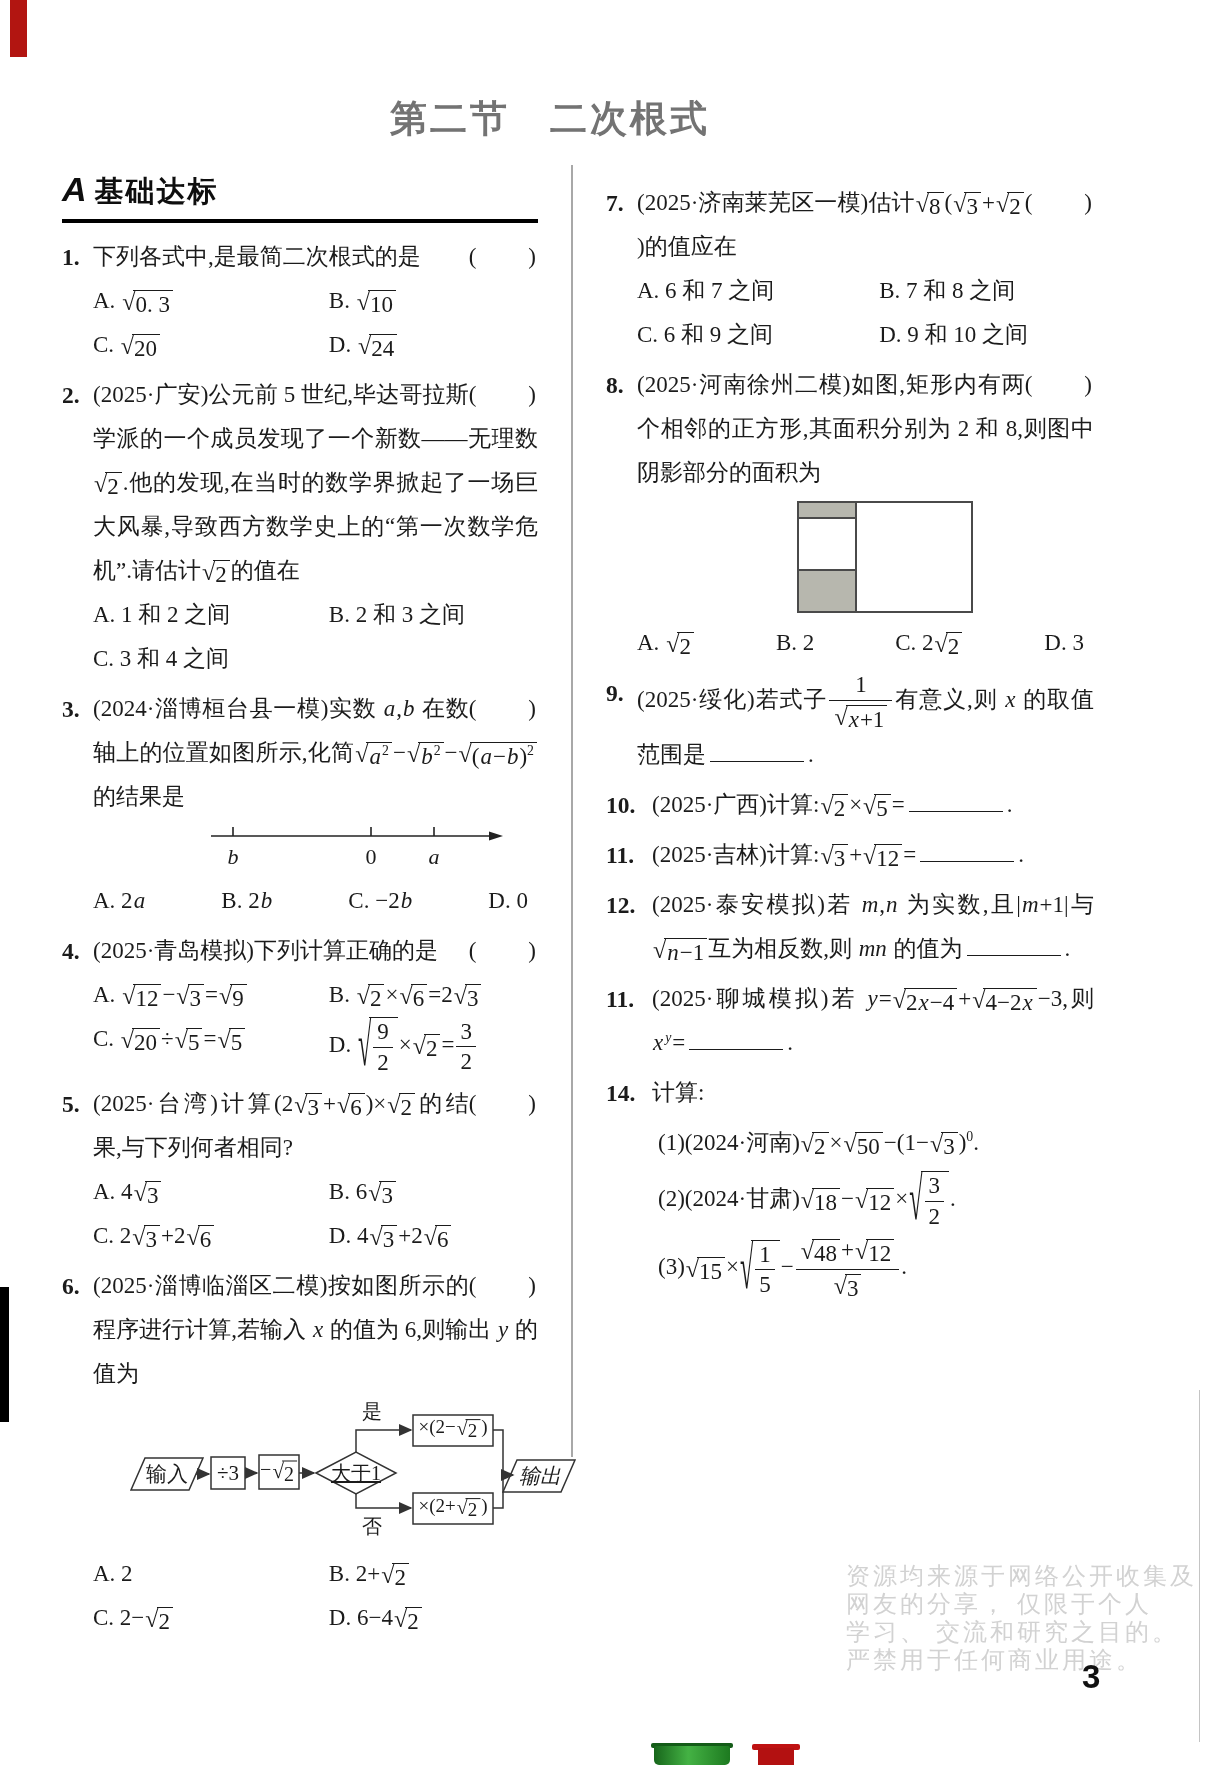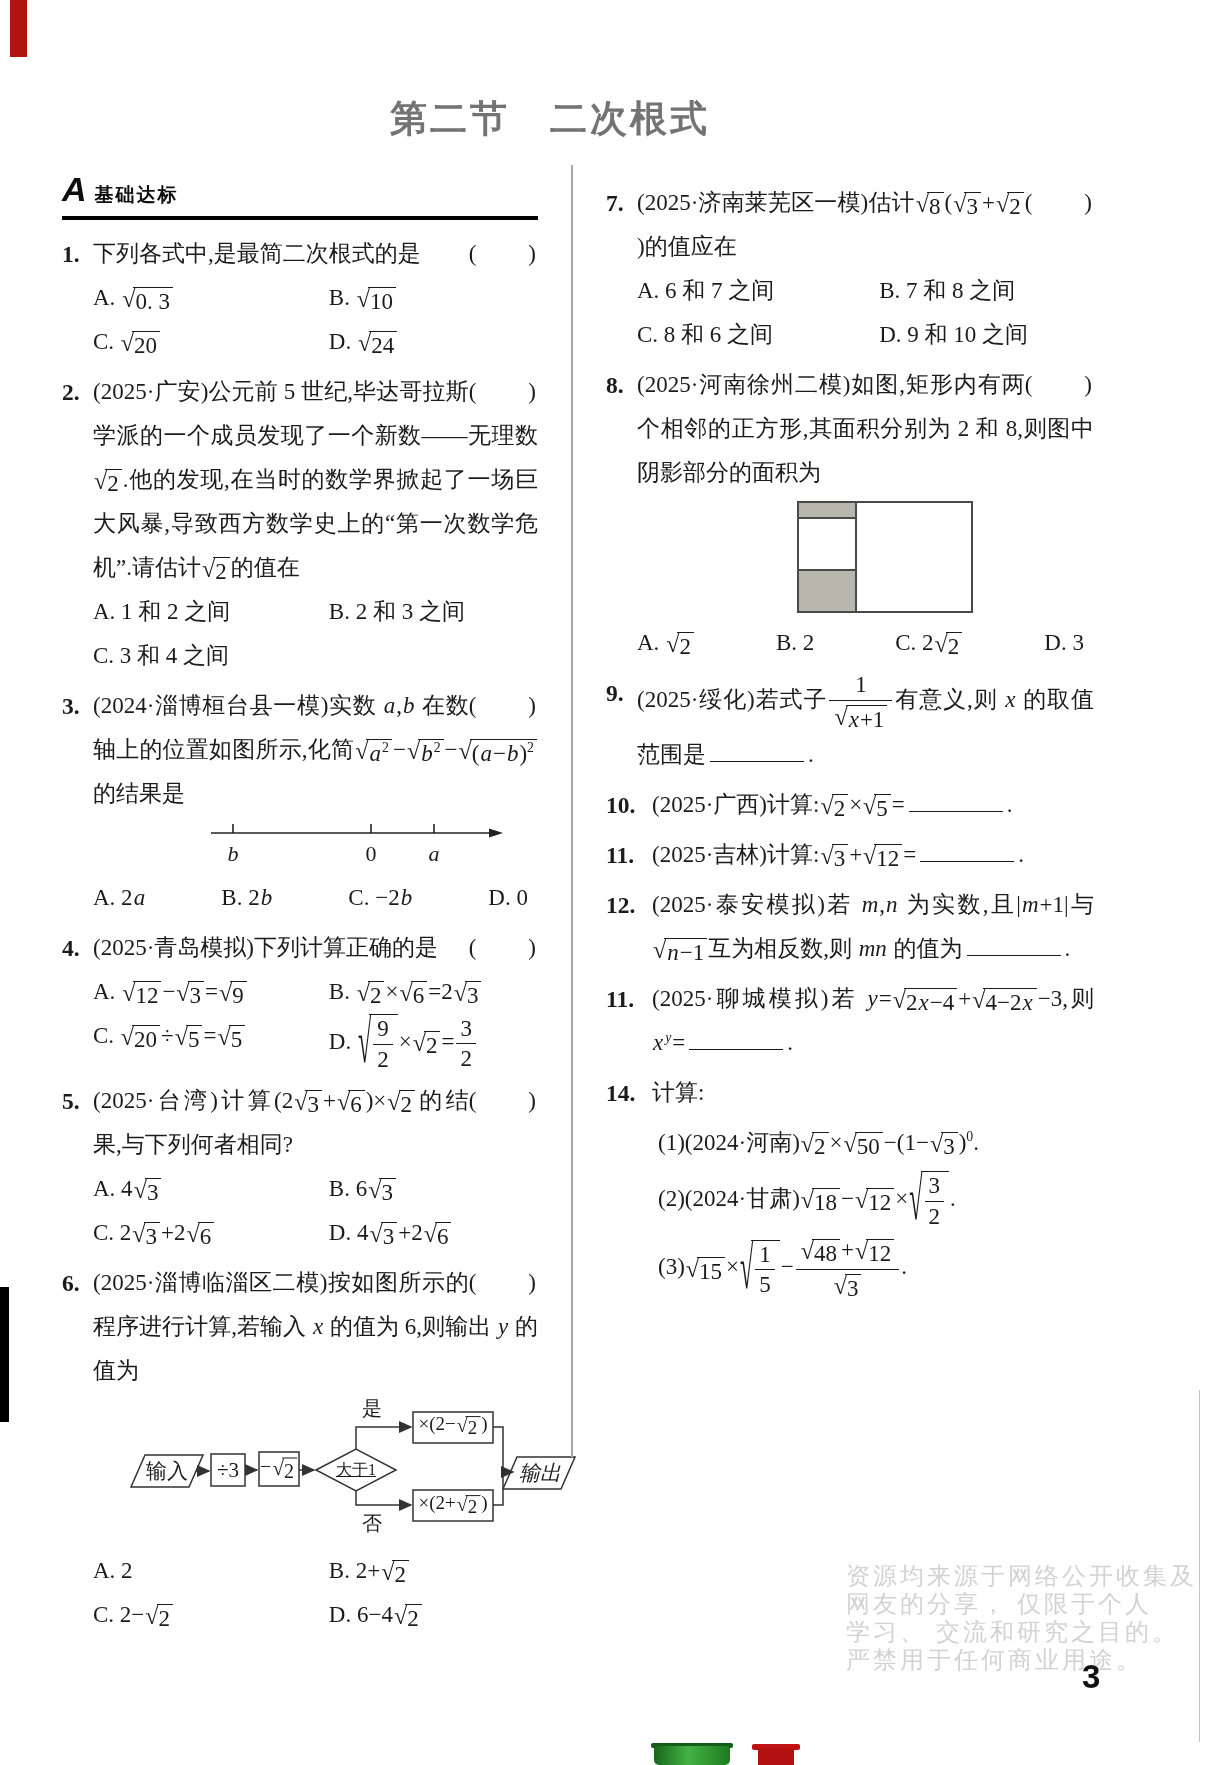--- a/index.html
+++ b/index.html
@@ -5,21 +5,21 @@
   html,body{margin:0;padding:0;background:#e8e8e8;}
   .page{position:relative;width:1206px;height:1765px;background:#ffffff;margin:0 auto;
         font-family:"Liberation Serif",serif;color:#1b1b1b;overflow:hidden;}
 
   
   .title{position:absolute;top:94px;left:0;width:1100px;text-align:center;
          font-family:"Liberation Sans",sans-serif;font-weight:bold;font-size:37px;letter-spacing:3px;color:#737373;}
   .sec{display:flex;align-items:baseline;border-bottom:4px solid #000;padding-bottom:7px;margin-bottom:12px;
        font-family:"Liberation Sans",sans-serif;font-weight:bold;color:#0e0e0e;}
   .sec .letter{font-size:34px;font-style:italic;margin-right:8px;}
-  .sec .stitle{font-size:19px;letter-spacing:2px;}
+  .sec .stitle{font-size:29px;letter-spacing:2px;}
 
   
   .col-left{position:absolute;left:62px;top:170px;width:476px;}
   .col-right{position:absolute;left:606px;top:181px;width:488px;}
   .divider{position:absolute;left:571px;top:165px;width:2px;height:1292px;background:#a8a8a8;}
 
   
   .prob{position:relative;margin-bottom:6px;}
   .pnum{position:absolute;left:0;top:0;font-weight:bold;font-size:23.5px;line-height:44px;}
   .pbody{padding-left:31px;}
@@ -284,21 +284,21 @@
                   <path d="M374,106 H384 V75"></path>
                   <path d="M384,73 H394" marker-end="url(#arr)"></path>
                 </g>
               </svg>
               <span class="node" style="left: 48px; top: 72px; font-size: 21px;">输入</span>
               <span class="node" style="left: 109px; top: 71px; font-size: 21px;">÷3</span>
               <span class="node" style="left: 160px; top: 70px; font-size: 20px;">−<span class="sqrt">
                   <span class="rad">√</span>
                   <span class="vinc">2</span>
                 </span></span>
-              <span class="node" style="left: 237px; top: 71px; font-size: 16px; text-decoration: underline;">大于1</span>
+              <span class="node" style="left: 237px; top: 71px; font-size: 20px; text-decoration: underline;">大于1</span>
               <span class="node" style="left: 253px; top: 9px; font-size: 20px;">是</span>
               <span class="node" style="left: 253px; top: 124px; font-size: 20px;">否</span>
               <span class="node" style="left: 334px; top: 28px; font-size: 19px;">×(2−<span class="sqrt">
                   <span class="rad">√</span>
                   <span class="vinc">2</span>
                 </span>)</span>
               <span class="node" style="left: 334px; top: 107px; font-size: 19px;">×(2+<span class="sqrt">
                   <span class="rad">√</span>
                   <span class="vinc">2</span>
                 </span>)</span>
@@ -339,21 +339,21 @@
                 <span class="vinc">3</span>
               </span>+<span class="sqrt">
                 <span class="rad">√</span>
                 <span class="vinc">2</span>
               </span>)的值应在</div>
             <div class="optrow">
               <span class="o1">A. 6 和 7 之间</span>
               <span class="o2">B. 7 和 8 之间</span>
             </div>
             <div class="optrow">
-              <span class="o1">C. 8 和 6 之间</span>
+              <span class="o1">C. 6 和 9 之间</span>
               <span class="o2">D. 9 和 10 之间</span>
             </div>
           </div>
         </div>
         <div class="prob">
           <span class="pnum">8.</span>
           <div class="pbody">
             <div class="stem"><span class="paren">(　　)</span>(2025·河南徐州二模)如图,矩形内有两个相邻的正方形,其面积分别为 2 和 8,则图中阴影部分的面积为</div>
             <div class="sqfig">
               <div class="sq-left">

